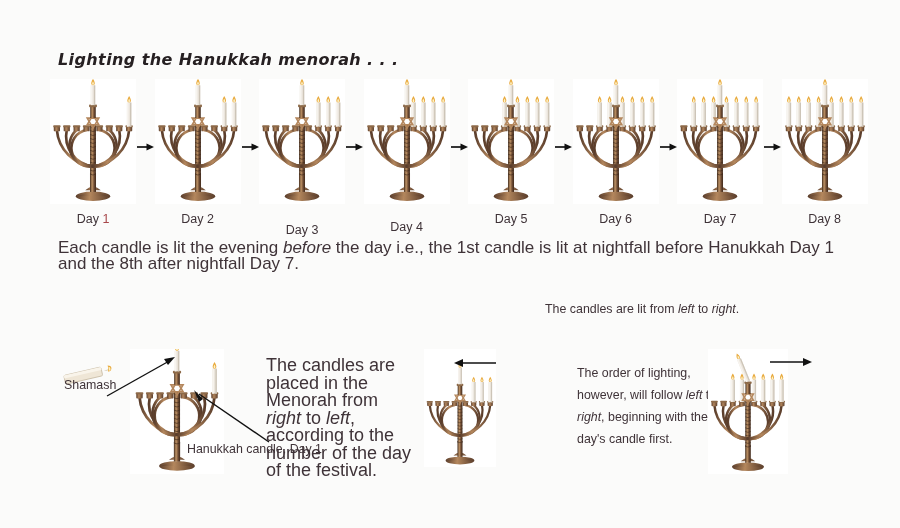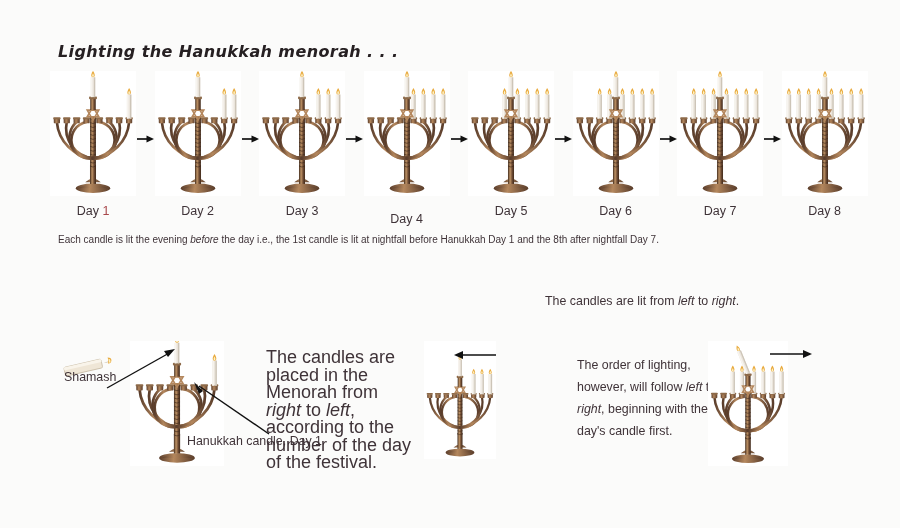--- a/index.html
+++ b/index.html
@@ -4,21 +4,21 @@
 <style>
   html,body{margin:0;padding:0;}
   body{
     width:900px;height:528px;
     background:#fbfbfa;
     font-family:"Liberation Sans", sans-serif;
     color:#3f3338;
     position:relative;
     overflow:hidden;
   }
-  .page{position:absolute;left:0;top:8px;width:900px;height:500px;text-decoration:underline;}
+  .page{position:absolute;left:0;top:16px;width:900px;height:500px;text-decoration:underline;}
 
   
   .title{
     position:absolute;left:58px;top:34px;
     font-family:"DejaVu Sans", sans-serif;
     font-style:italic;
     font-weight:700;
     font-size:16px;
     letter-spacing:.4px;
     color:#262022;
@@ -41,21 +41,21 @@
   .daylabels{position:absolute;left:0;top:196px;width:900px;height:18px;}
   .daylabel{
     position:absolute;top:0;width:86px;text-align:center;
     font-size:12.5px;color:#3f3338;
   }
   .daynum-1{color:#a8474a;}
 
   
   .note{
     position:absolute;left:58px;top:224px;width:800px;
-    font-size:10px;line-height:16px;color:#3f3338;
+    font-size:17px;line-height:16px;color:#3f3338;
   }
   .col-left{
     position:absolute;left:58px;top:258px;width:360px;
     font-size:12.4px;line-height:17.5px;color:#3f3338;
   }
   .col-right{
     position:absolute;left:545px;top:258px;width:315px;
     font-size:12.4px;line-height:17.5px;color:#3f3338;margin-top:27px;
   }
   .col-right p{margin:0 0 13px 0;}
@@ -888,21 +888,21 @@
             <path d="M 50 -5.5 C 53 -1 52.4 2 50 2 C 47.6 2 47 -1 50 -5.5 Z" fill="#e8a93c"></path>
             <path d="M 50 -2.5999999999999996 C 51.5 0 51.2 1.6 50 1.6 C 48.8 1.6 48.5 0 50 -2.5999999999999996 Z" fill="#fdf3c9"></path>
           </svg>
         </div>
       </div>
     </div>
 
   <div class="daylabels" id="daylabels">
       <div class="daylabel" style="left: 50px;"><span>Day </span><span class="daynum-1">1</span></div>
       <div class="daylabel" style="left: 154.5px;"><span>Day </span><span>2</span></div>
-      <div class="daylabel" style="left: 259px;"><span>Day </span><span>3</span></div>
+      <div class="daylabel" style="left: 259px; margin-top: 11px;"><span>Day </span><span>3</span></div>
       <div class="daylabel" style="left: 363.5px; margin-top: 8px;"><span>Day </span><span>4</span></div>
       <div class="daylabel" style="left: 468px; text-align: center;"><span>Day </span><span>5</span></div>
       <div class="daylabel" style="left: 572.5px;"><span>Day </span><span>6</span></div>
       <div class="daylabel" style="left: 677px;"><span>Day </span><span>7</span></div>
       <div class="daylabel" style="left: 781.5px;"><span>Day </span><span>8</span></div>
     </div>
 
   <div class="note">
     <span>Each candle is lit the evening </span><em>before</em><span> the day i.e., the 1st candle is lit at nightfall before Hanukkah Day 1 and the 8th after nightfall Day 7.</span>
   </div>

